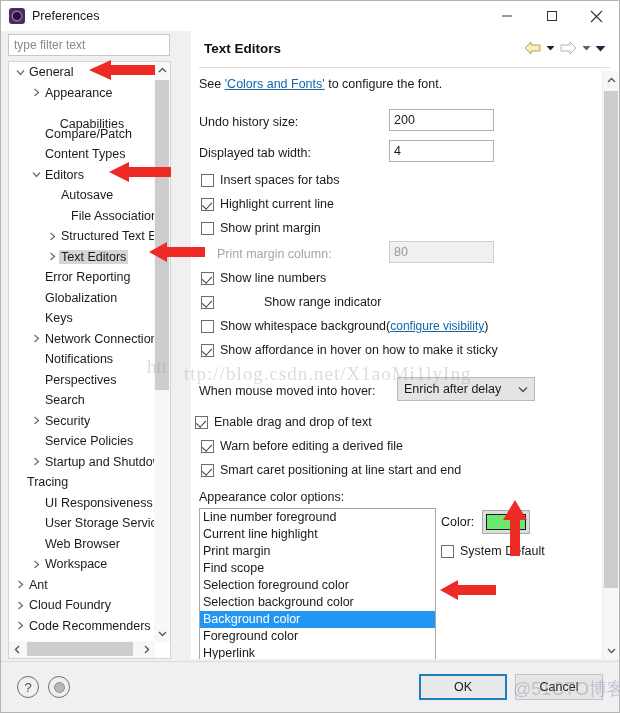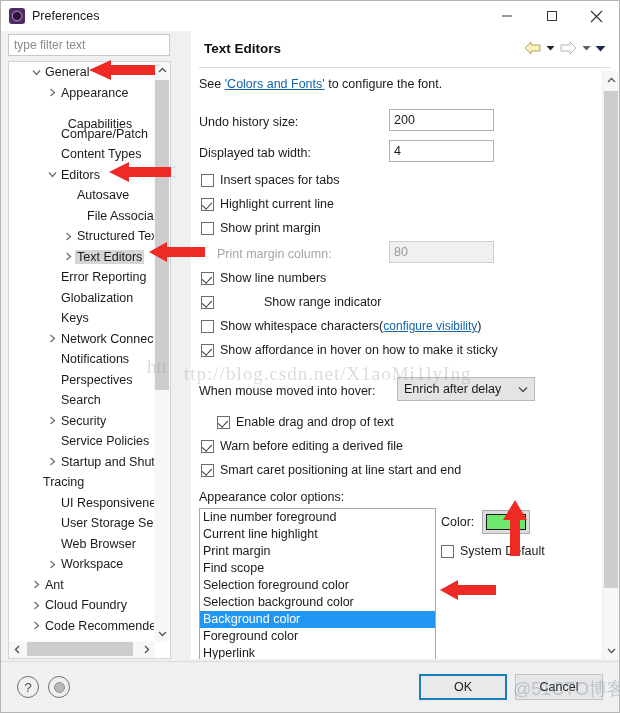--- a/index.html
+++ b/index.html
@@ -60,21 +60,20 @@
   #tree-pane {
     position: absolute; left: 7px; top: 60px; width: 163px; height: 598px;
     background: #fff; border: 1px solid #d4d4d4;
     overflow: hidden;
   }
   #tree-scroll { position: absolute; left: 0; top: 0; width: 146px; height: 580px; overflow: hidden; }
   .tnode {
     height: 20.5px; display: flex; align-items: center;
     white-space: nowrap; font-size: 12.5px; color: #1a1a1a;
     padding-left: 2px;
-    margin-left: 16px;
   }
   .tnode .twist {
     width: 14px; height: 14px; flex: none;
     display: flex; align-items: center; justify-content: center;
     color: #6d6d6d;
   }
   .tnode .twist svg { display: block; }
   .tnode .tlabel { padding: 0 2px; }
   .tnode.sel .tlabel { background: #d5d5d5; }
 
@@ -548,42 +547,42 @@
           <span class="lbl">Show line numbers</span>
         </div>
 
         <div class="cb" style="left:10px; top:224px;gap:44px;">
           <span class="cbx on"></span>
           <span class="lbl">Show range indicator</span>
         </div>
 
         <div class="cb" style="left:10px; top:248px;">
           <span class="cbx"></span>
-          <span class="lbl">Show whitespace characters</span>
+          <span class="lbl">Show whitespace background</span>
           <span class="lbl"> (</span>
             <a class="link">configure visibility</a>
             <span class="lbl">)</span>
         </div>
 
         <div class="cb" style="left:10px; top:272px;">
           <span class="cbx on"></span>
           <span class="lbl">Show affordance in hover on how to make it sticky</span>
         </div>
 
         <div class="row lbl" style="left:8px; top:313px;">When mouse moved into hover:</div>
         <div id="combo" style="left:206px; top:306px; width:138px;">
           <span class="cvalue">Enrich after delay</span>
           <span class="ccaret">
             <svg width="10" height="7" viewBox="0 0 10 7">
                 <polyline points="1,1.5 5,5.5 9,1.5" fill="none" stroke="#4a4a4a" stroke-width="1.3"></polyline>
               </svg>
           </span>
         </div>
 
-        <div class="cb" style="left:26px; top:344px;text-align:center;">
+        <div class="cb" style="left:4px; top:344px;text-align:center;">
           <span class="cbx on"></span>
           <span class="lbl">Enable drag and drop of text</span>
         </div>
 
         <div class="cb" style="left:10px; top:368px;">
           <span class="cbx on"></span>
           <span class="lbl">Warn before editing a derived file</span>
         </div>
 
         <div class="cb" style="left:10px; top:392px;">

